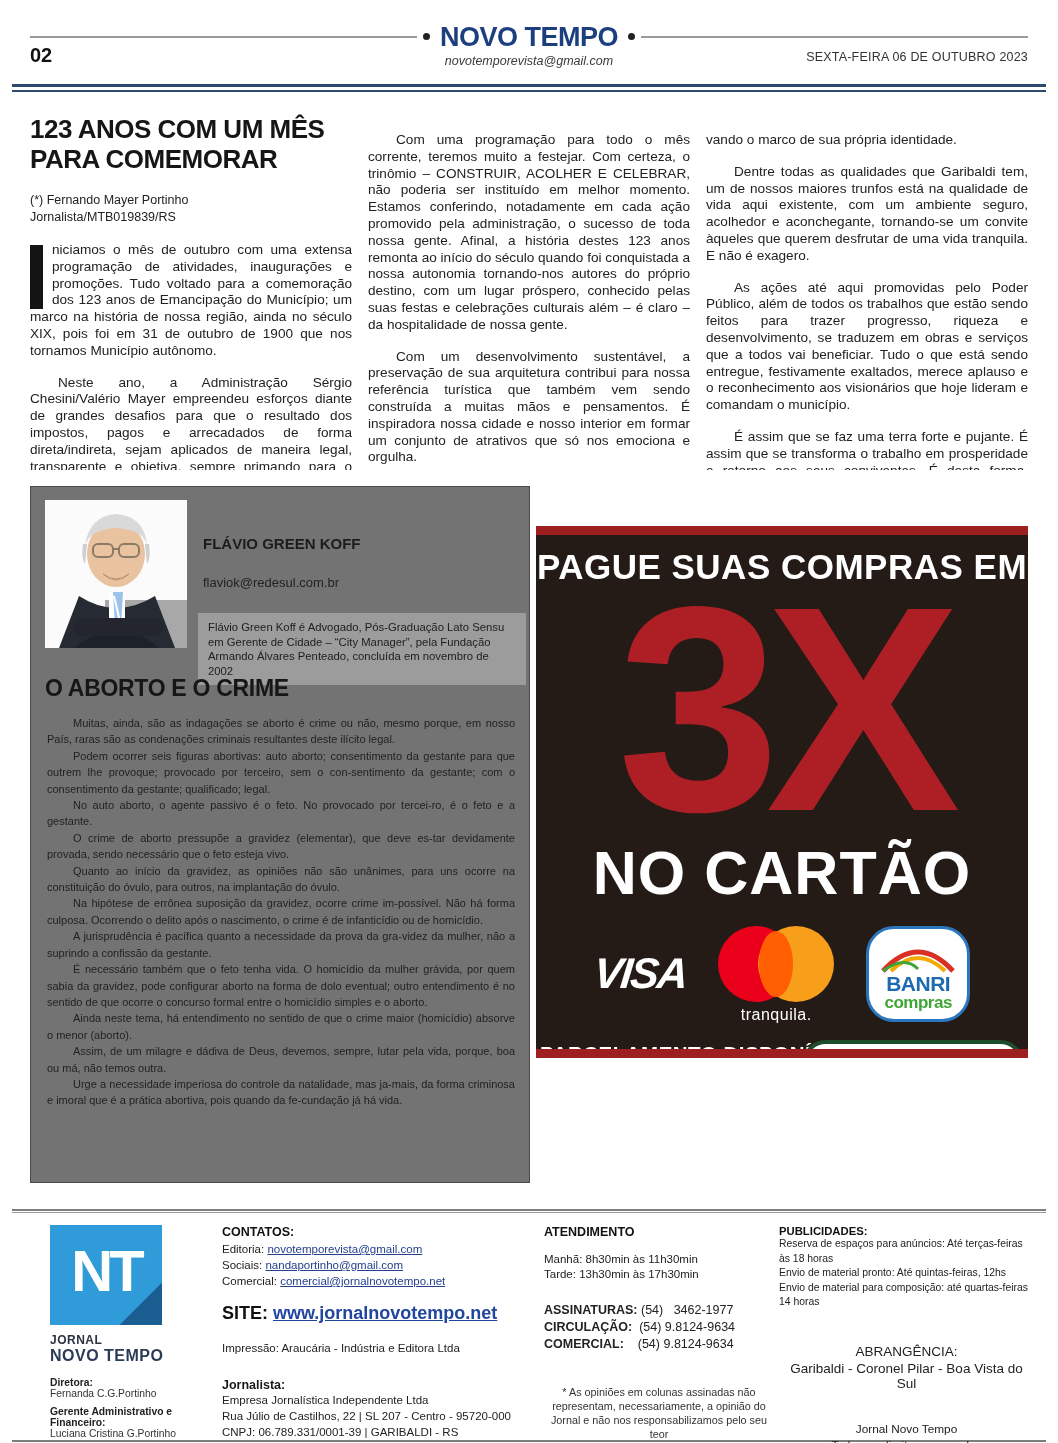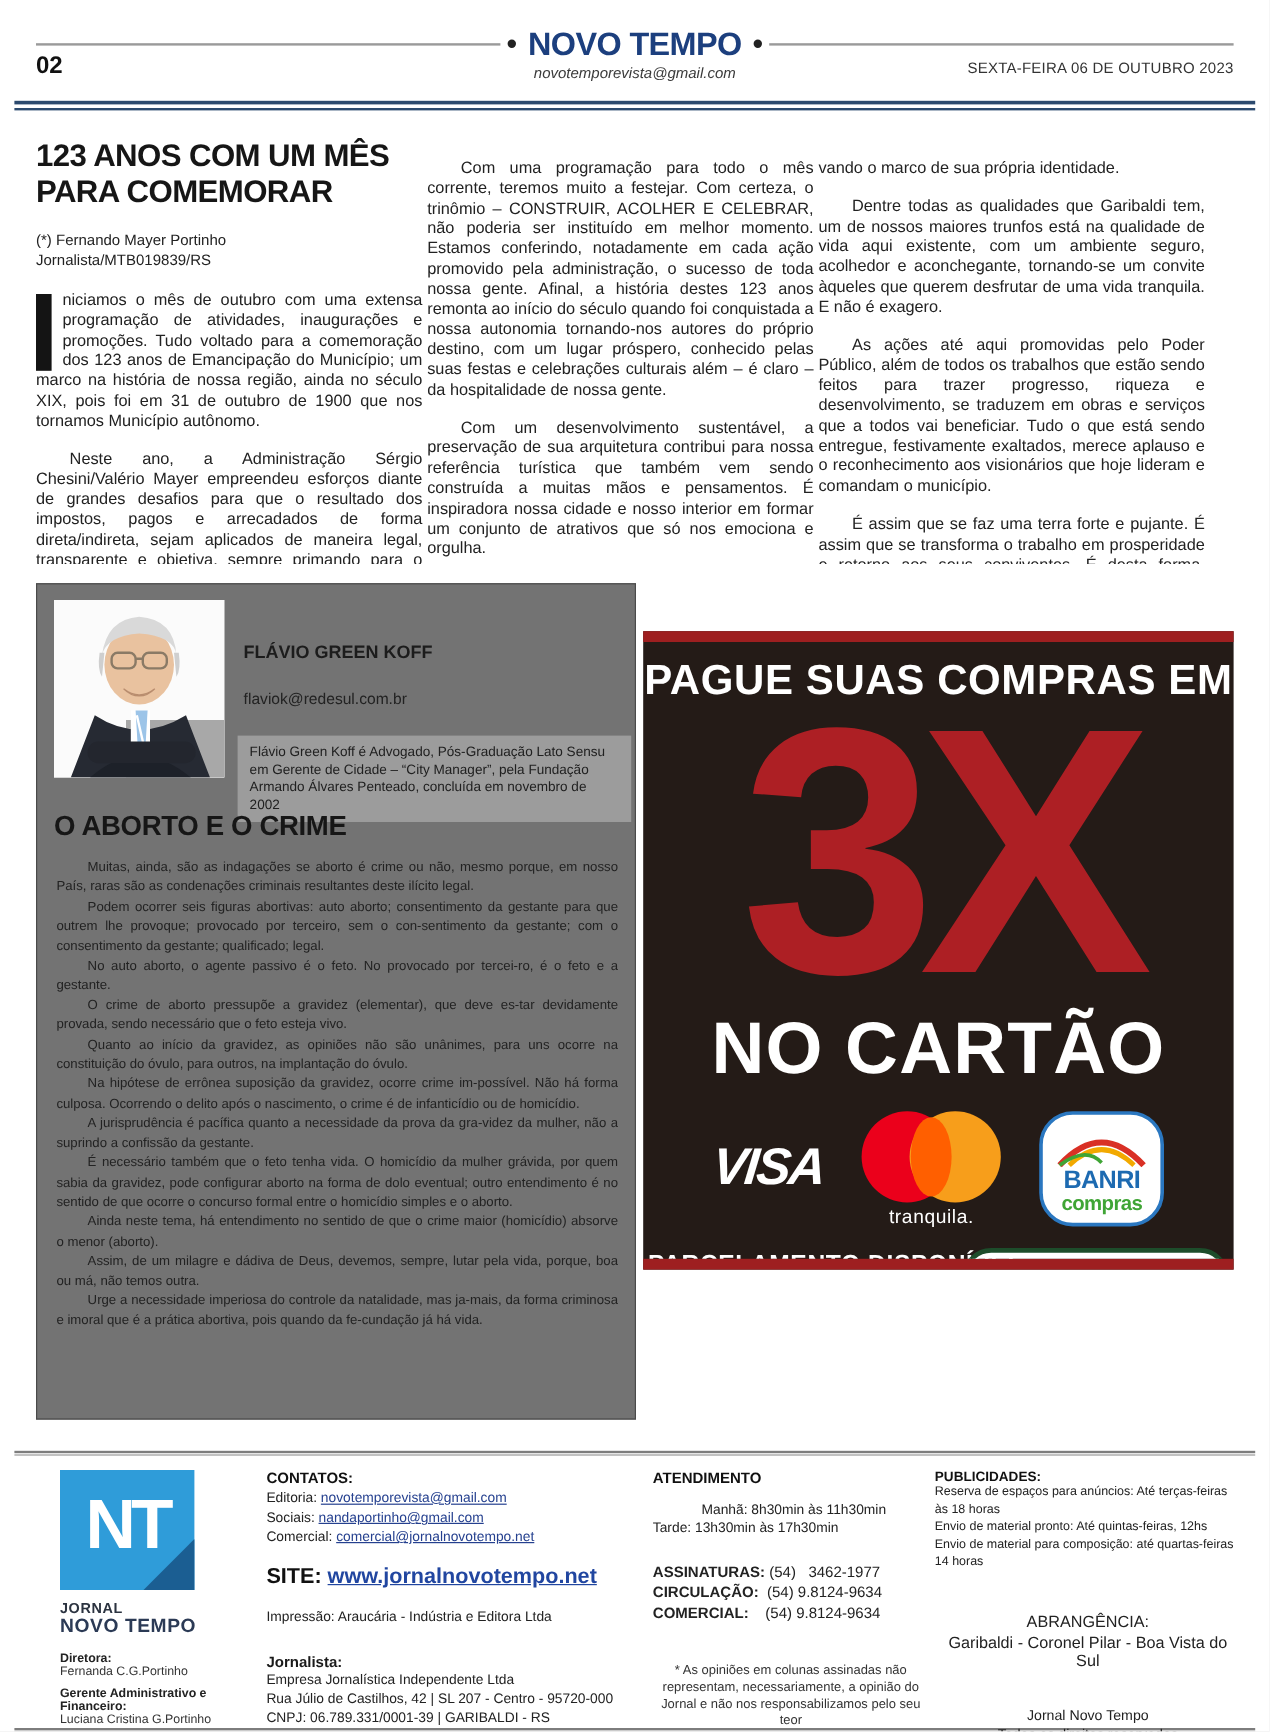--- a/index.html
+++ b/index.html
@@ -16,21 +16,21 @@
   .m-dot.right { right:calc(50% - 106px); }
   .m-title { position:absolute; top:8px; left:0; right:0; text-align:center;
              font-size:27px; font-weight:bold; letter-spacing:-0.5px; color:#1c3f7e; }
   .m-email { position:absolute; top:40px; left:0; right:0; text-align:center;
              font-style:italic; font-size:12.5px; color:#3a3a3a; }
   .m-pagenum { position:absolute; left:16px; top:30px; font-size:20px; font-weight:bold; color:#111; }
   .m-date { position:absolute; right:16px; top:36px; font-size:12.5px; color:#333; letter-spacing:0.2px; }
   .blue-rule { margin:6px 12px 0; height:8px; border-top:3px solid #2c4a6e; border-bottom:2px solid #2c4a6e; }
 
   
-  .columns { display:flex; gap:4px; margin:22px 30px 0; height:356px; overflow:hidden; }
+  .columns { display:flex; gap:16px; margin:22px 30px 0; height:356px; overflow:hidden; }
   .col { width:322px; }
   .headline { font-size:26px; line-height:30px; font-weight:bold; letter-spacing:-0.5px; color:#161616; }
   .byline { margin-top:18px; font-size:12.5px; line-height:17px; color:#222; }
   .body-text { margin-top:16px; }
   .body-text p, .col p.bt { font-size:13.6px; line-height:16.8px; text-align:justify; color:#222; margin-bottom:15px; }
   p.indent { text-indent:28px; }
   .dropcap { float:left; width:13px; height:64px; background:#141414; margin:3px 9px 0 0; }
   .col2 p:first-child, .col3 p:first-child { margin-top:2px; }
 
   
@@ -90,21 +90,21 @@
   .contact-line { font-size:11.5px; color:#222; margin-top:4px; }
   .contact-line:first-of-type { margin-top:14px; }
   .link { color:#25408f; text-decoration:underline; cursor:pointer; }
   .site-line { margin-top:16px; font-size:18px; font-weight:bold; color:#111; }
   .site-line .link { color:#2146a0; }
   .impressao { margin-top:18px; font-size:11.5px; color:#222; }
   .prop-head { margin-top:24px; font-size:12.5px; font-weight:bold; }
   .prop-line { font-size:11.5px; color:#222; line-height:16px; }
   .f-col3 { width:235px; }
   .at-line { font-size:11.5px; color:#222; margin-top:3px; }
-  .at-line.first { margin-top:14px;text-align:center; }
+  .at-line.first { margin-top:14px; }
   .phones { margin-top:22px; }
   .phone-row { font-size:12.5px; color:#222; line-height:17px; white-space:pre; }
   .phone-row b { font-weight:bold; }
   .disclaimer { margin-top:32px; width:230px; font-size:10.8px; line-height:14px; color:#333; text-align:center; }
   .f-col4 { flex:1; }
   .pub-line { font-size:10.4px; color:#222; line-height:14.5px; }
   .abr { text-align:center; margin-top:34px; }
   .abr-head { font-size:13.5px; color:#222; }
   .abr-line { font-size:13.5px; color:#222; margin-top:2px; }
   .rights { text-align:center; margin-top:30px; font-size:11.8px; line-height:16px; color:#222; }
@@ -259,21 +259,21 @@
 
     <div class="f-col2">
       <div class="f-head">CONTATOS:</div>
       <div class="contact-line"><span>Editoria: </span><span class="link">novotemporevista@gmail.com</span></div>
       <div class="contact-line"><span>Sociais: </span><span class="link">nandaportinho@gmail.com</span></div>
       <div class="contact-line"><span>Comercial: </span><span class="link">comercial@jornalnovotempo.net</span></div>
       <div class="site-line"><span>SITE: </span><span class="link">www.jornalnovotempo.net</span></div>
       <div class="impressao">Impressão: Araucária - Indústria e Editora Ltda</div>
       <div class="prop-head">Jornalista:</div>
       <div class="prop-line">Empresa Jornalística Independente Ltda</div>
-      <div class="prop-line">Rua Júlio de Castilhos, 42 | SL 207 - Centro - 95720-000</div>
+      <div class="prop-line">Rua Júlio de Castilhos, 22 | SL 207 - Centro - 95720-000</div>
       <div class="prop-line">CNPJ: 06.789.331/0001-39 | GARIBALDI - RS</div>
     </div>
 
     <div class="f-col3">
       <div class="f-head">ATENDIMENTO</div>
       <div class="at-line first">Manhã: 8h30min às 11h30min</div>
       <div class="at-line">Tarde: 13h30min às 17h30min</div>
       <div class="phones">
         <div class="phone-row"><b>ASSINATURAS:</b><span> (54)   3462-1977</span></div>
         <div class="phone-row"><b>CIRCULAÇÃO:</b><span>  (54) 9.8124-9634</span></div>

